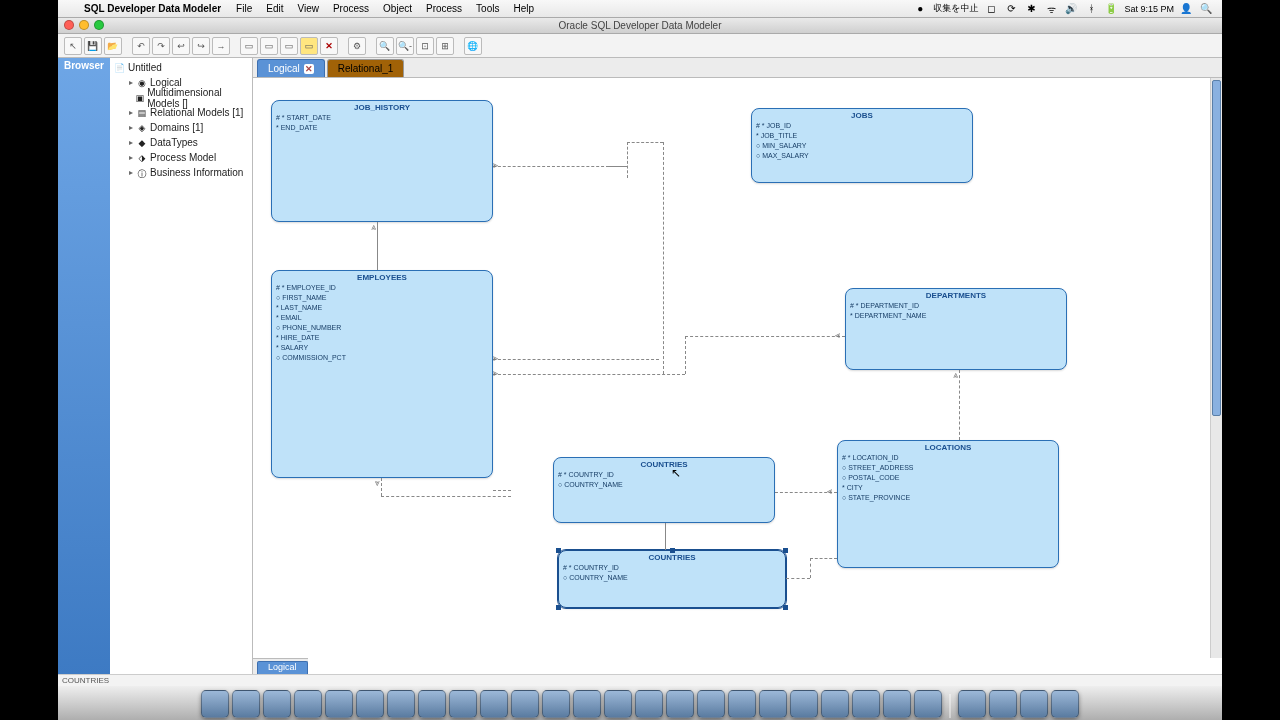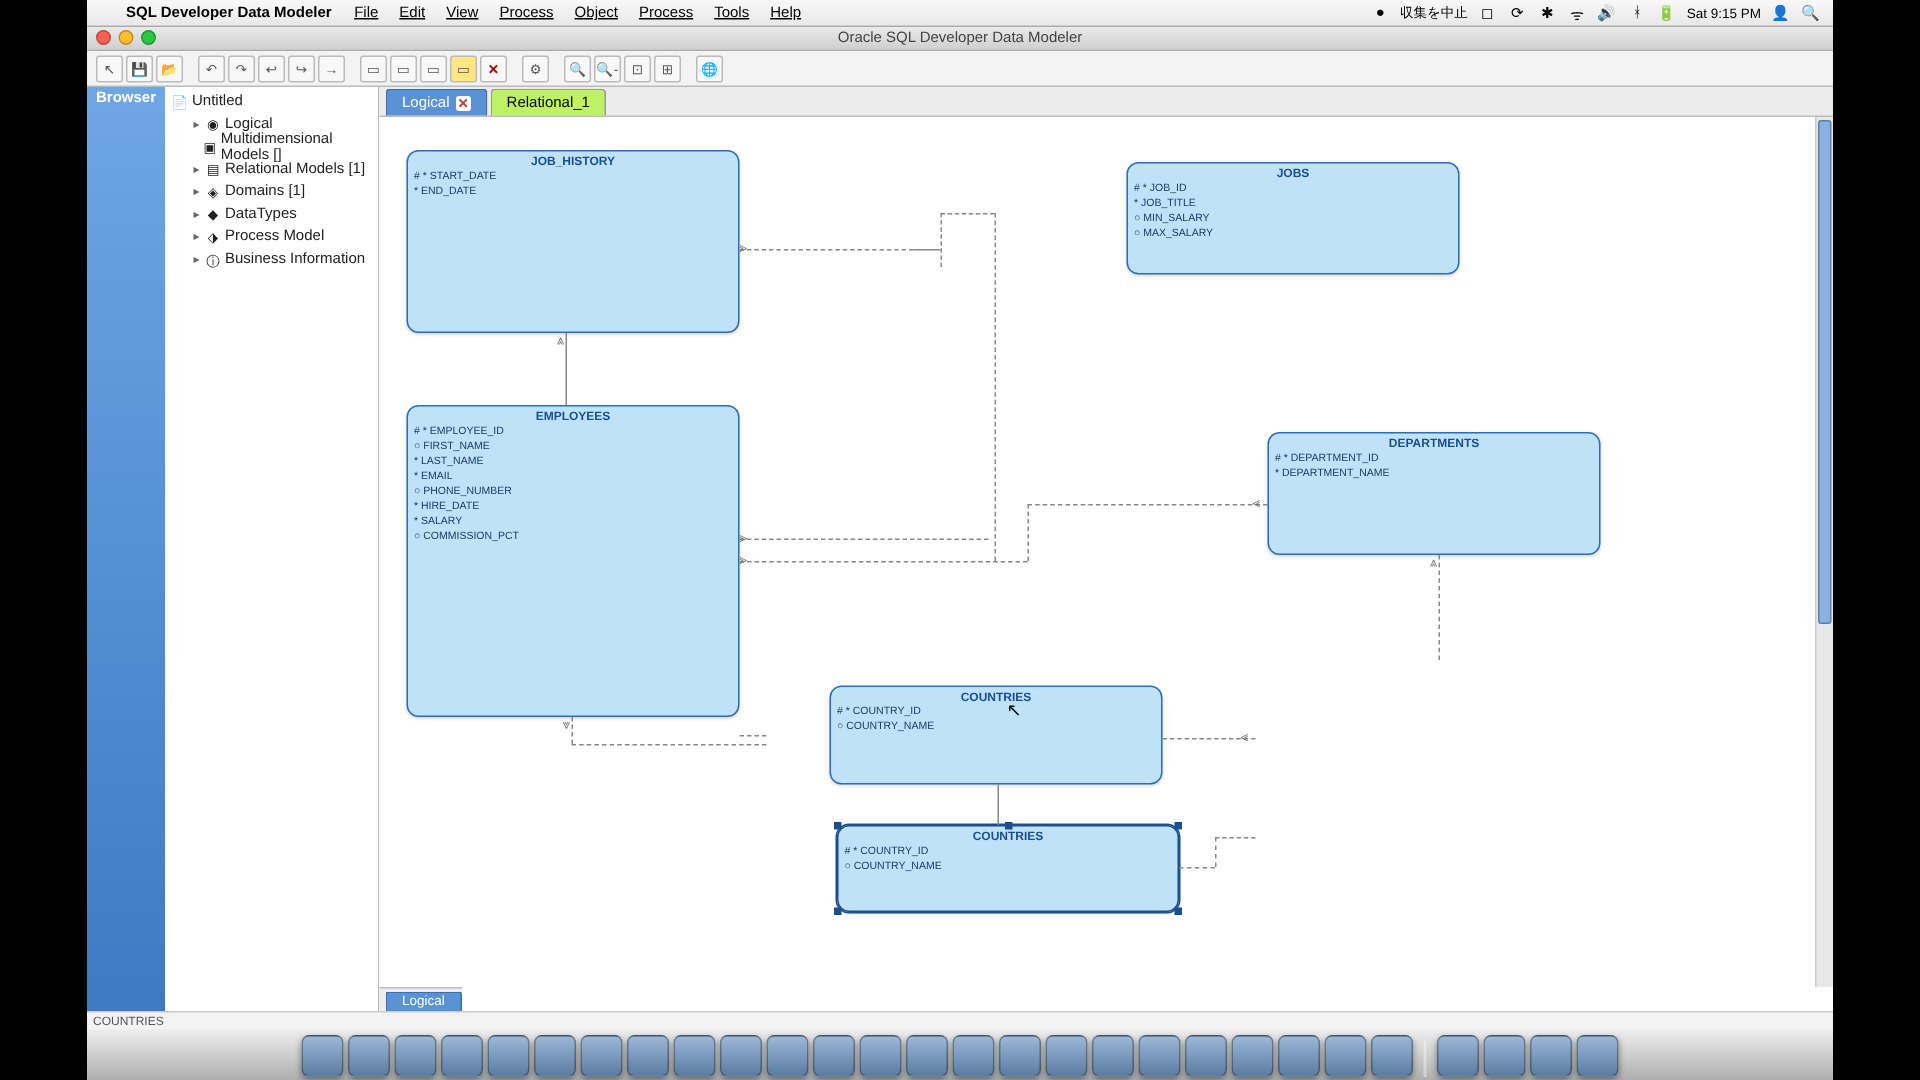--- a/index.html
+++ b/index.html
@@ -3,21 +3,21 @@
   <meta charset="utf-8">
   <style>
     * { margin: 0; padding: 0; box-sizing: border-box; font-family: "Lucida Grande", Arial, sans-serif; }
     body { background: #000; width: 1280px; height: 720px; overflow: hidden; position: relative; }
     .letterbox-left, .letterbox-right { position: absolute; top: 0; width: 58px; height: 720px; background: #000; }
     .letterbox-left { left: 0; } .letterbox-right { right: 0; }
     .screen { position: absolute; left: 58px; top: 0; width: 1164px; height: 720px; background: #fff; }
     .menubar { height: 18px; background: linear-gradient(#f8f8f8,#e8e8e8); border-bottom: 1px solid #aaa; display: flex; align-items: center; font-size: 10px; padding-left: 6px; }
     .menubar .apple { width: 12px; font-size: 11px; text-align: center; }
     .menubar .app-name { font-weight: bold; padding: 0 8px; }
-    .menubar .menu-item { padding: 0 7px; cursor: default; text-decoration: underline; }
+    .menubar .menu-item { padding: 0 7px; cursor: default; }
     .menubar .right { margin-left: auto; display: flex; align-items: center; gap: 6px; padding-right: 8px; font-size: 9px; }
     .menubar .tray-icon { width: 14px; text-align: center; font-size: 10px; }
     .title-strip { height: 16px; background: linear-gradient(#eaeaea,#cfcfcf); border-bottom: 1px solid #aaa; position: relative; }
     .traffic-lights { position: absolute; left: 6px; top: 2px; display: flex; gap: 5px; }
     .tl { width: 10px; height: 10px; border-radius: 50%; border: 1px solid rgba(0,0,0,.25); }
     .tl.red{background:#ff5f57}.tl.yellow{background:#ffbd2e}.tl.green{background:#28c940}
     .title-strip .title { position: absolute; left: 50%; transform: translateX(-50%); font-size: 10px; color: #444; top: 2px; }
     .toolbar { height: 24px; background: #f3f3f3; border-bottom: 1px solid #bbb; display: flex; align-items: center; padding: 0 6px; gap: 2px; }
     .tbtn { width: 18px; height: 18px; background: #f8f8f8; border: 1px solid #bbb; border-radius: 2px; font-size: 9px; text-align: center; line-height: 16px; color: #555; }
     .tbtn.sep { width: 6px; border: none; background: none; }
@@ -26,21 +26,21 @@
     .main-area { position: absolute; top: 58px; left: 0; right: 0; bottom: 44px; display: flex; }
     .browser-panel { width: 195px; background: #fff; border-right: 1px solid #bbb; display: flex; flex-direction: row; }
     .browser-header { background: linear-gradient(#6ea6e6,#3d7ac3); color: #fff; font-size: 10px; font-weight: bold; padding: 2px 6px; }
     .tree { padding: 2px; font-size: 10px; color: #222; }
     .tree-row { display: flex; align-items: center; height: 15px; padding-left: 2px; }
     .tree-row.d1 { padding-left: 14px; }
     .tree-disclose { width: 10px; color: #666; font-size: 8px; text-align: center; }
     .tree-icon { width: 12px; height: 10px; margin-right: 2px; font-size: 9px; text-align:center; }
     .canvas-wrap { flex: 1; position: relative; background: #fff; }
     .tabstrip { height: 20px; background: #ececec; border-bottom: 1px solid #bbb; display: flex; align-items: flex-end; padding-left: 4px; }
-    .tab { height: 18px; padding: 0 10px; font-size: 10px; border: 1px solid #999; border-bottom: none; background: #bef264; margin-right: 2px; border-radius: 3px 3px 0 0; display:flex; align-items:center; gap:4px; }
+    .tab { height: 18px; padding: 0 10px; font-size: 10px; border: 1px solid #999; border-bottom: none; background: #a16207; margin-right: 2px; border-radius: 3px 3px 0 0; display:flex; align-items:center; gap:4px; }
     .tab.active { background: #5a92d6; color: #fff; border-color: #3d6fb0; }
     .tab .close { color:#a44; font-weight:bold; font-size:9px; background:#fff; border-radius:2px; width:10px; height:10px; line-height:10px; text-align:center; }
     .canvas { position: absolute; top: 20px; left: 0; right: 12px; bottom: 18px; background: #fff; overflow: hidden; }
     .scrollbar-v { position: absolute; right: 0; top: 20px; bottom: 18px; width: 12px; background: #e8e8e8; border-left: 1px solid #ccc; }
     .scrollbar-v .thumb { position:absolute; left:1px; right:1px; top:2px; height:58%; background:#8ab1e0; border:1px solid #5a7fa8; border-radius:2px; }
     .bottom-tabstrip { position:absolute; left:0; bottom:0; height:18px; background:#ececec; border-top:1px solid #bbb; padding-left:4px; display:flex; align-items:center; }
     .btab { height:14px; background:#5a92d6; color:#fff; font-size:9px; padding:0 10px; border-radius:2px 2px 0 0; border:1px solid #3d6fb0; border-bottom:none; }
     .entity { position: absolute; background: #bfe2f9; border: 1px solid #2a6fb5; border-radius: 8px; box-shadow: 0 1px 2px rgba(0,0,0,.15); }
     .entity.sel { border-color:#1a4f8f; border-width:1px; outline:1px solid #1a4f8f; }
     .entity-title { text-align: center; font-size: 8px; font-weight: bold; color: #1a4f8f; padding: 2px 0 1px; }
@@ -238,20 +238,30 @@
             <div># * COUNTRY_ID</div>
             <div>○ COUNTRY_NAME</div>
           </div>
           <div class="handle" style="left:-3px;top:-3px"></div>
           <div class="handle" style="right:-3px;top:-3px"></div>
           <div class="handle" style="left:-3px;bottom:-3px"></div>
           <div class="handle" style="right:-3px;bottom:-3px"></div>
           <div class="handle" style="left:50%;top:-3px;margin-left:-2px"></div>
         </div>
 
+        <div class="entity" style="left:584px; top:362px; width:222px; height:128px;">
+          <div class="entity-title">LOCATIONS</div>
+          <div class="entity-body">
+            <div># * LOCATION_ID</div>
+            <div>○ STREET_ADDRESS</div>
+            <div>○ POSTAL_CODE</div>
+            <div>* CITY</div>
+            <div>○ STATE_PROVINCE</div>
+          </div>
+        </div>
 
         <div class="rel" style="left:240px; top:88px; width:116px; border-top-width:1px;"></div>
         <div class="foot" style="left:240px; top:82px;">⪢</div>
         <div class="rel solid" style="left:356px; top:88px; width:18px; border-top-width:1px;"></div>
 
         <div class="rel" style="left:374px; top:64px; height:36px; border-left-width:1px;"></div>
         <div class="rel" style="left:374px; top:64px; width:36px; border-top-width:1px;"></div>
         <div class="rel" style="left:410px; top:64px; height:232px; border-left-width:1px;"></div>
 
         <div class="rel solid" style="left:124px; top:144px; height:48px; border-left-width:1px;"></div>

